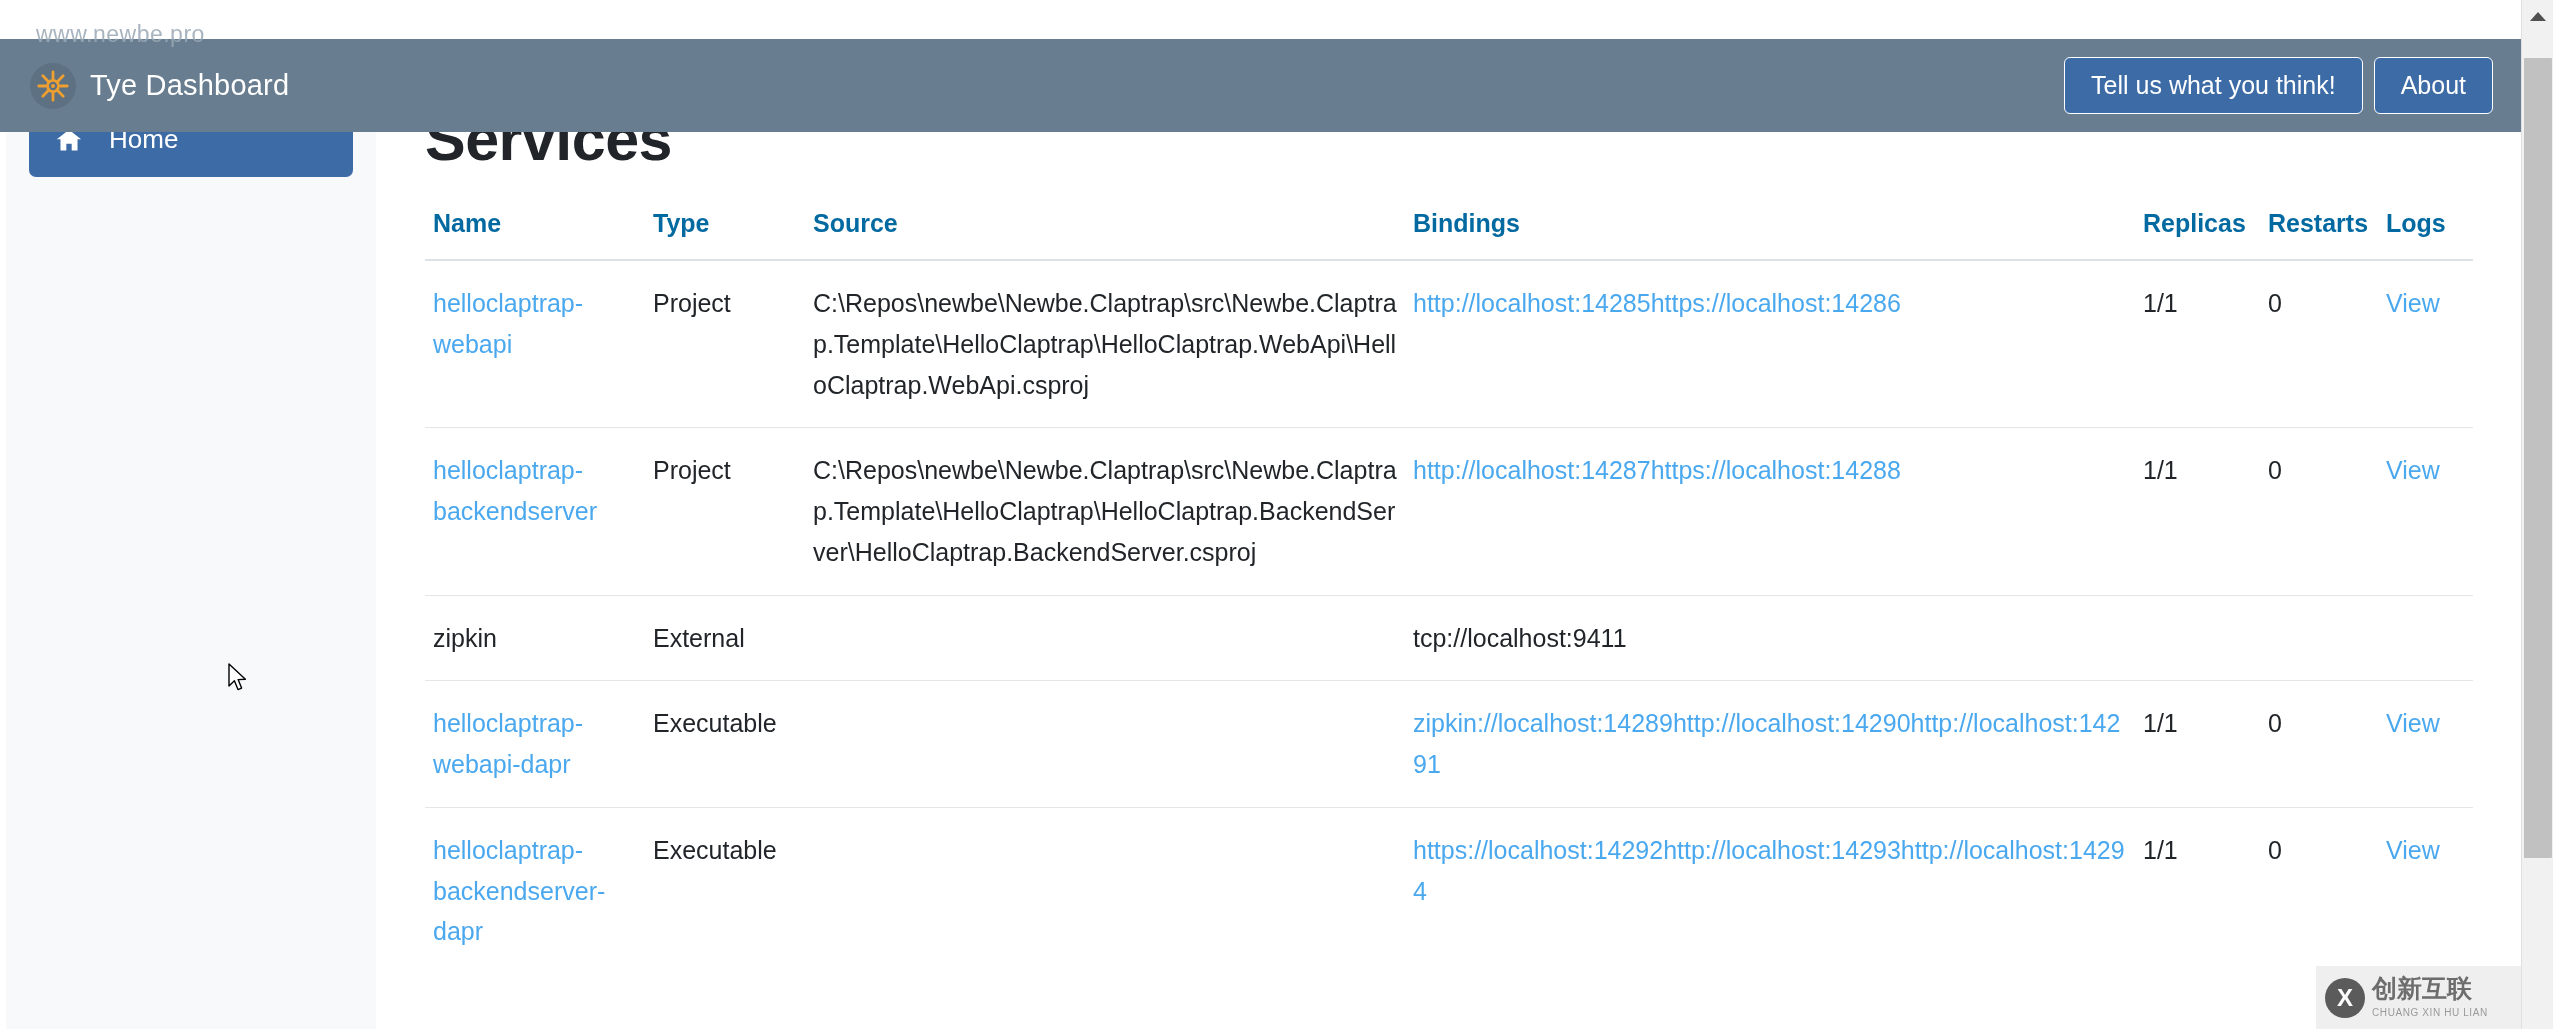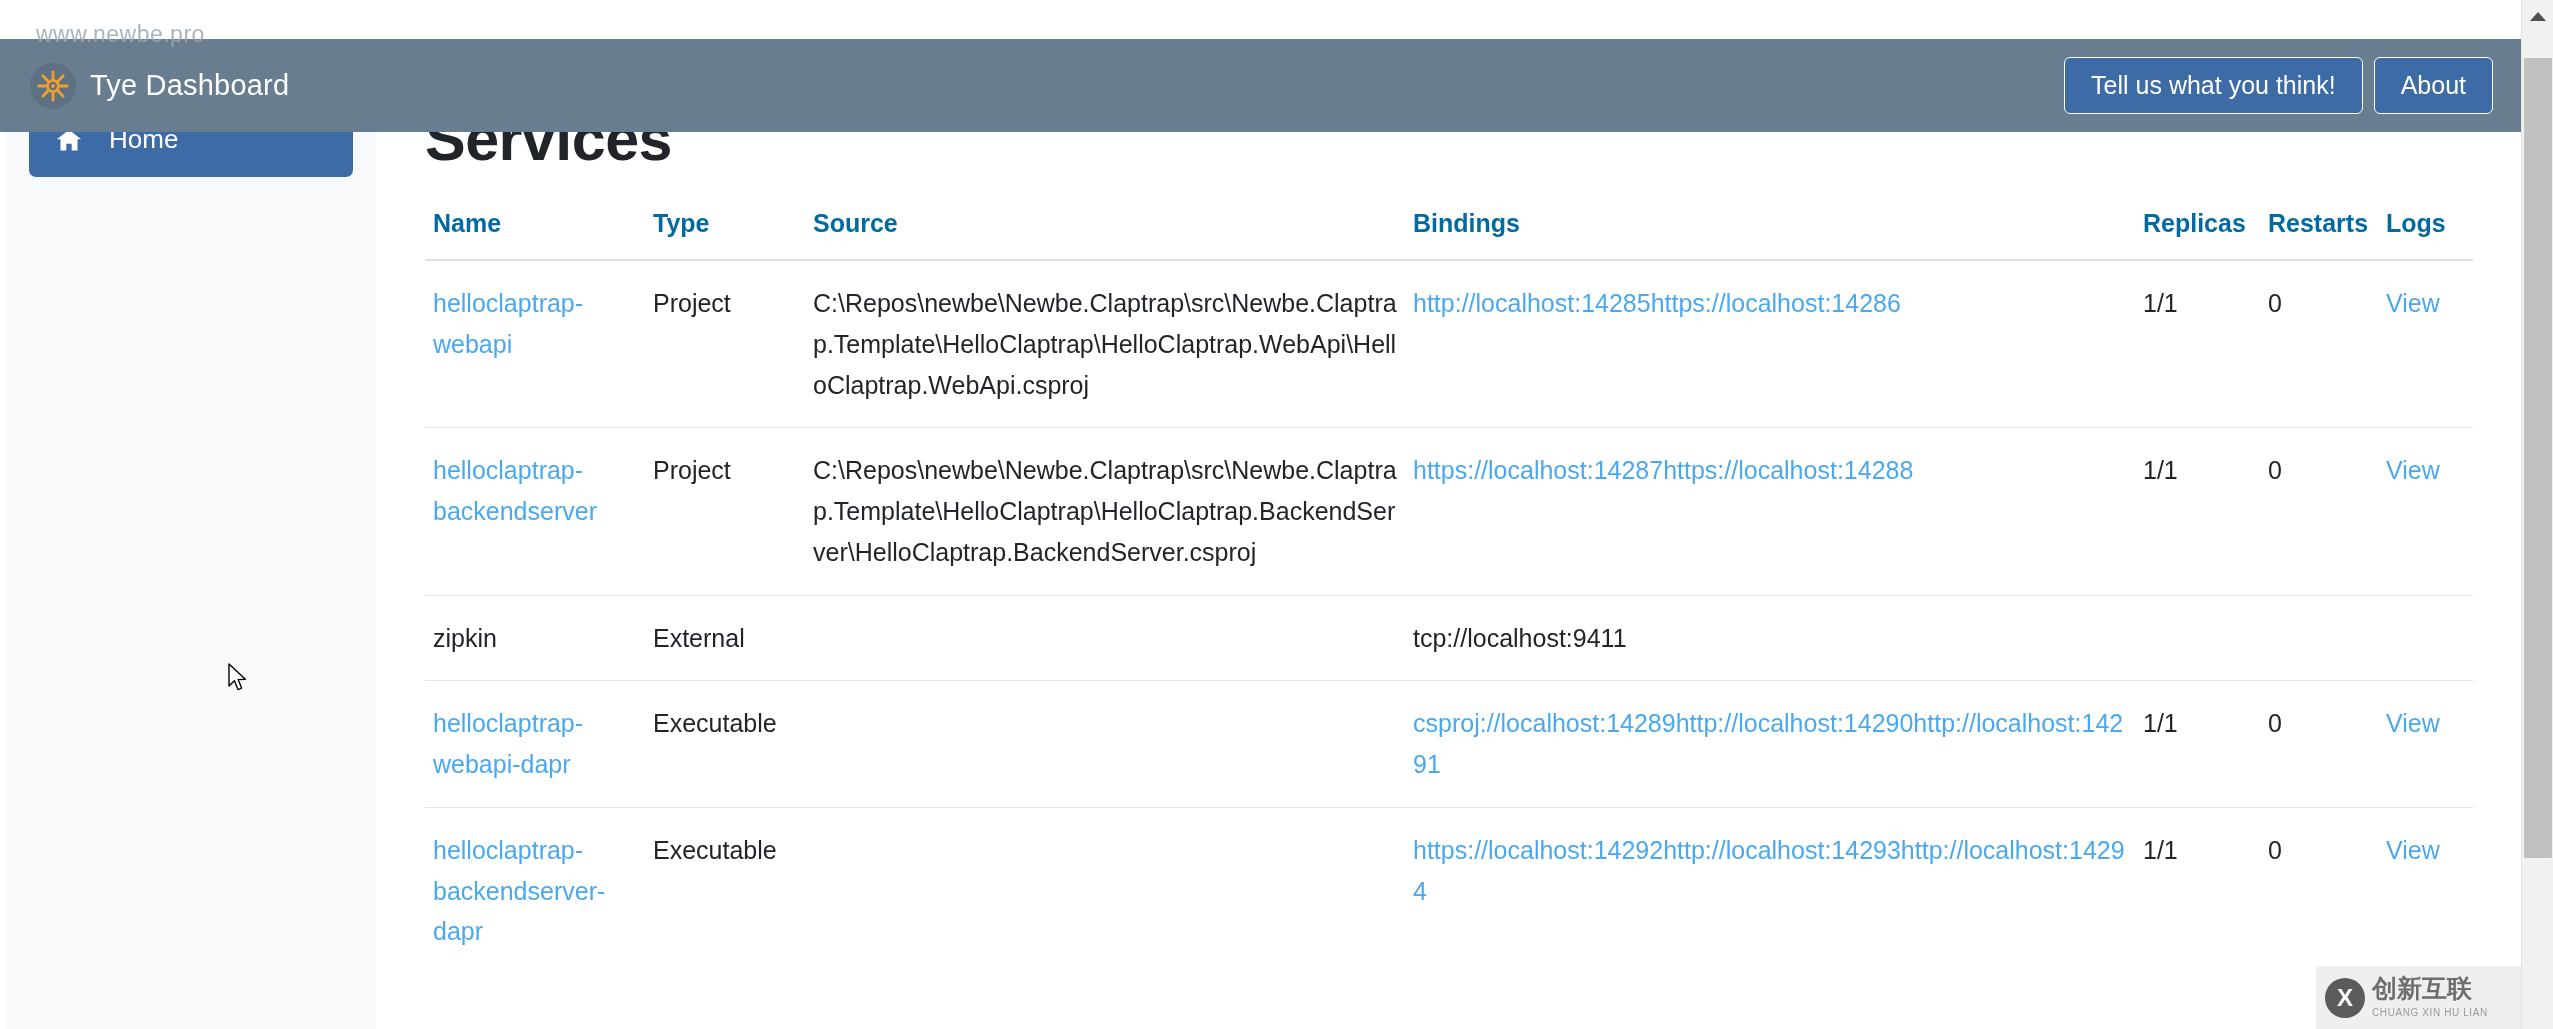--- a/index.html
+++ b/index.html
@@ -327,39 +327,39 @@
             <td>C:\Repos\newbe\Newbe.Claptrap\src\Newbe.Claptrap.Template\HelloClaptrap\HelloClaptrap.WebApi\HelloClaptrap.WebApi.csproj</td>
             <td class="bindings-cell"><a class="link">http://localhost:14285</a><a class="link">https://localhost:14286</a></td>
             <td>1/1</td>
             <td>0</td>
             <td><a class="link">View</a></td>
           </tr>
           <tr>
             <td><a class="link">helloclaptrap-backendserver</a></td>
             <td>Project</td>
             <td>C:\Repos\newbe\Newbe.Claptrap\src\Newbe.Claptrap.Template\HelloClaptrap\HelloClaptrap.BackendServer\HelloClaptrap.BackendServer.csproj</td>
-            <td class="bindings-cell"><a class="link">https://localhost:14287</a><a class="link">https://localhost:14288</a></td>
+            <td class="bindings-cell"><a class="link">http://localhost:14287</a><a class="link">https://localhost:14288</a></td>
             <td>1/1</td>
             <td>0</td>
             <td><a class="link">View</a></td>
           </tr>
           <tr>
             <td>zipkin</td>
             <td>External</td>
             <td></td>
             <td class="bindings-cell">tcp://localhost:9411</td>
             <td></td>
             <td></td>
             <td></td>
           </tr>
           <tr>
             <td><a class="link">helloclaptrap-webapi-dapr</a></td>
             <td>Executable</td>
             <td></td>
-            <td class="bindings-cell"><a class="link">csproj://localhost:14289</a><a class="link">http://localhost:14290</a><a class="link">http://localhost:14291</a></td>
+            <td class="bindings-cell"><a class="link">zipkin://localhost:14289</a><a class="link">http://localhost:14290</a><a class="link">http://localhost:14291</a></td>
             <td>1/1</td>
             <td>0</td>
             <td><a class="link">View</a></td>
           </tr>
           <tr>
             <td><a class="link">helloclaptrap-backendserver-dapr</a></td>
             <td>Executable</td>
             <td></td>
             <td class="bindings-cell"><a class="link">https://localhost:14292</a><a class="link">http://localhost:14293</a><a class="link">http://localhost:14294</a></td>
             <td>1/1</td>

